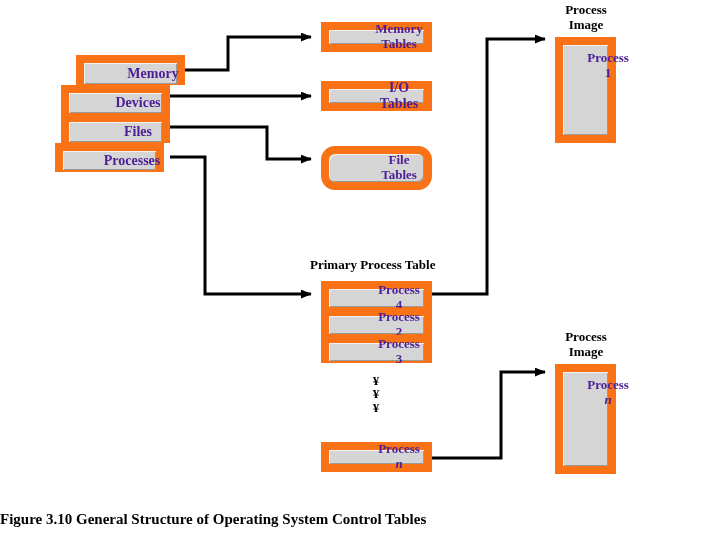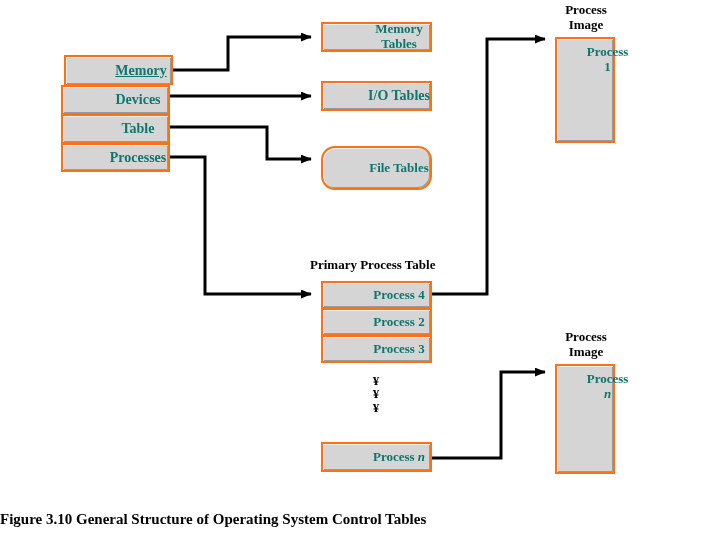--- a/index.html
+++ b/index.html
@@ -7,25 +7,25 @@
     width:720px;height:540px;background:#ffffff;
     font-family:"Liberation Serif", serif;
     overflow:hidden;position:relative;
   }
   #stage{position:absolute;left:0;top:0;width:720px;height:540px;}
   svg.wires{position:absolute;left:0;top:0;width:720px;height:540px;pointer-events:none;}
 
   .box{
     position:absolute;
     background:#d5d5d5;
-    border:2px solid #f97316;
+    border:8px solid #f97316;
     box-sizing:border-box;
     box-shadow: inset 1px 1px 0 #f2f2f2, inset -1px -1px 0 #9a9a9a;
     display:flex;align-items:center;justify-content:center;
-    font-weight:bold;color:#0f766e;
+    font-weight:bold;color:#4c1d95;
     text-align:center;line-height:1.12;padding-left:45px;
   }
   .stackbox{border-bottom-width:1px;}
   .stackbox.last{border-bottom-width:2px;}
 
   .plabel{
     position:absolute;font-weight:bold;color:#000;
     text-align:center;line-height:1.15;white-space:nowrap;
   }
   .caption{
@@ -56,30 +56,30 @@
 
     <path d="M170,127 L267,127 L267,159 L311,159" fill="none" stroke="#000" stroke-width="3" marker-end="url(#ah)"></path>
 
     <path d="M170,157 L205,157 L205,294 L311,294" fill="none" stroke="#000" stroke-width="3" marker-end="url(#ah)"></path>
 
     <path d="M432,294 L487,294 L487,39 L545,39" fill="none" stroke="#000" stroke-width="3" marker-end="url(#ah)"></path>
 
     <path d="M432,458 L501,458 L501,372 L545,372" fill="none" stroke="#000" stroke-width="3" marker-end="url(#ah)"></path>
   </svg>
 
-  <div class="box stackbox" style="left:64px;top:55px;width:109px;height:30px;font-size:14px;text-decoration:underline;">
+  <div class="box stackbox" style="left:76px;top:55px;width:109px;height:30px;font-size:14px;">
     <span>Memory</span>
   </div>
   <div class="box stackbox" style="left:61px;top:85px;width:109px;height:29px;font-size:14px;">
     <span>Devices</span>
   </div>
   <div class="box stackbox" style="left:61px;top:114px;width:109px;height:29px;font-size:14px;">
-    <span>Table</span>
+    <span>Files</span>
   </div>
-  <div class="box stackbox last" style="left:61px;top:143px;width:109px;height:29px;font-size:14px;">
+  <div class="box stackbox last" style="left:55px;top:143px;width:109px;height:29px;font-size:14px;">
     <span>Processes</span>
   </div>
 
   <div class="box" style="left:321px;top:22px;width:111px;height:30px;font-size:13px;">
     <span>Memory Tables</span>
   </div>
   <div class="box" style="left:321px;top:81px;width:111px;height:30px;font-size:14px;">
     <span>I/O Tables</span>
   </div>
   <div class="box" style="left:321px;top:146px;width:111px;height:44px;font-size:13px;border-radius:14px;">

